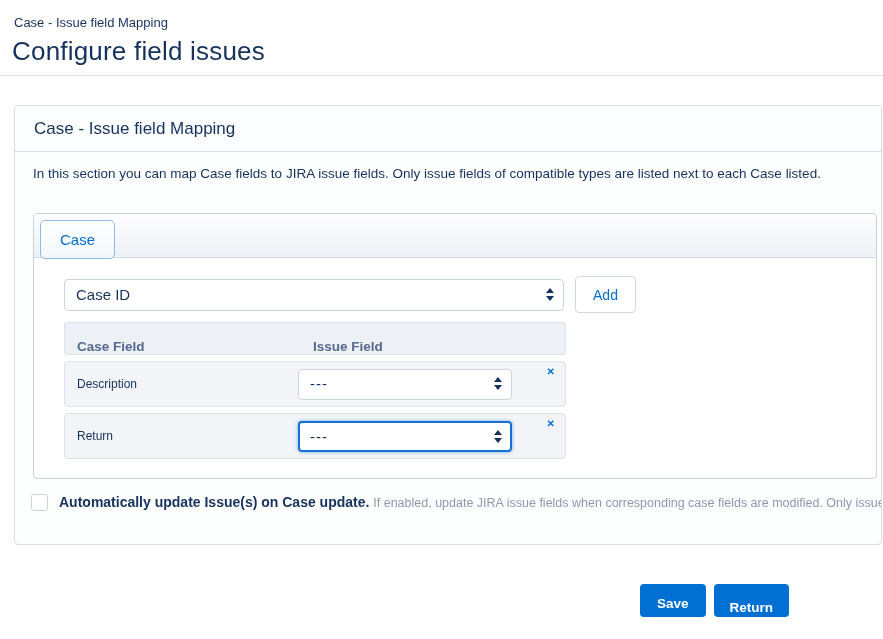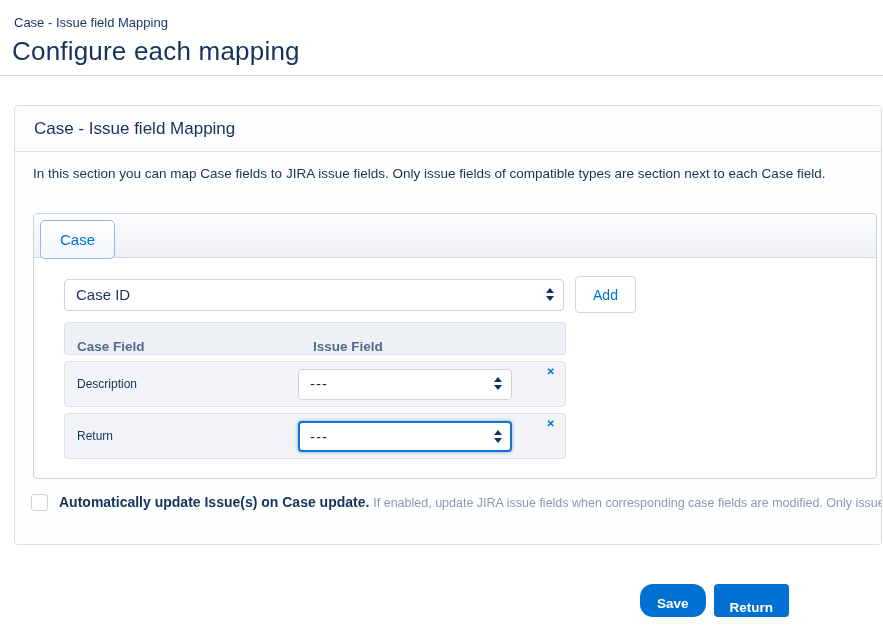--- a/index.html
+++ b/index.html
@@ -102,33 +102,33 @@
   .auto-label { font-size:14px; font-weight:bold; color:#16325c; line-height:17px; }
   .auto-help { font-size:12.5px; font-weight:normal; color:#8e99ab; }
 
   
   .actions { position:absolute; left:640px; top:584px; display:flex; gap:8px; }
   .btn-primary {
     height:33px; border:none; border-radius:4px; background:#0070d2;
     color:#ffffff; font-size:13.5px; font-weight:bold; cursor:pointer;
     font-family:"Liberation Sans", sans-serif;
   }
-  .btn-save { padding:12px 17px;border-radius:13px; }
+  .btn-save { padding:12px 17px; }
   .btn-return { padding:16px 16px; }
 </style>
 </head>
 <body>
 
 <div class="breadcrumb">Case - Issue field Mapping</div>
-<h1 class="page-title">Configure each mapping</h1>
+<h1 class="page-title">Configure field issues</h1>
 <div class="header-rule"></div>
 
 <div class="card">
   <div class="card-header">Case - Issue field Mapping</div>
-  <div class="card-intro">In this section you can map Case fields to JIRA issue fields. Only issue fields of compatible types are section next to each Case field.</div>
+  <div class="card-intro">In this section you can map Case fields to JIRA issue fields. Only issue fields of compatible types are listed next to each Case listed.</div>
 
   <div class="tabset">
     <div class="tabstrip">
       <div class="tab">Case</div>
     </div>
     <div class="panel">
 
       <div class="picker-row">
         <div class="select main">
           <span class="val">Case ID</span>

